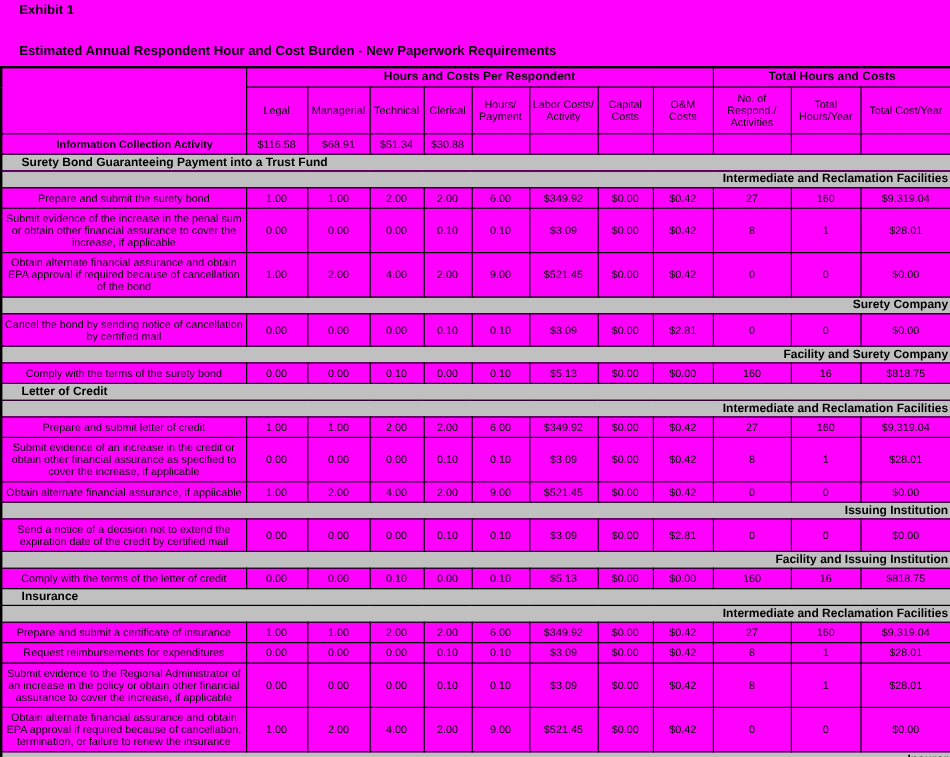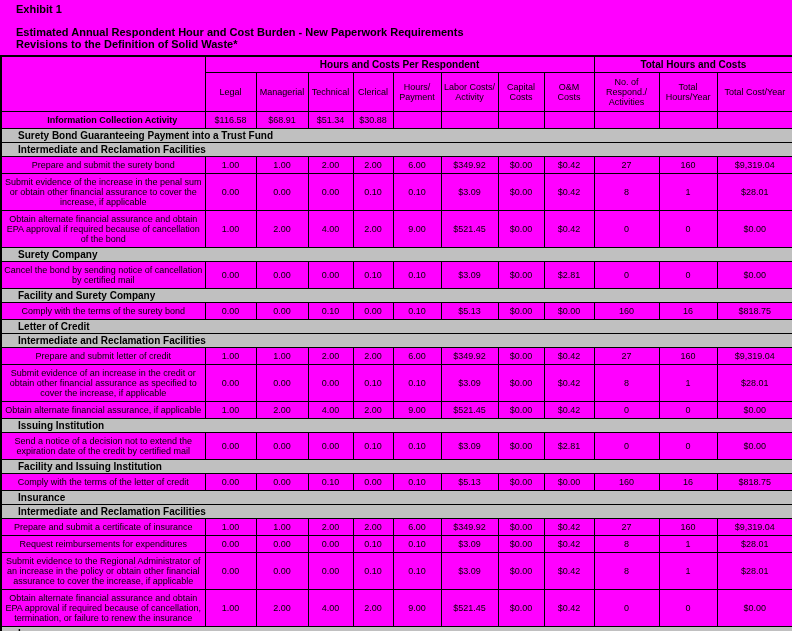--- a/index.html
+++ b/index.html
@@ -4,46 +4,45 @@
 <style>
   html,body{margin:0;padding:0;}
   body{
     width:792px;height:631px;overflow:hidden;
     background:#ff00ff;
     font-family:"Liberation Sans", sans-serif;
     color:#000;
   }
   .title-block{height:55px;box-sizing:border-box;padding:3px 4px 0 16px;}
   .title-block p{margin:0;font-size:11px;font-weight:bold;line-height:12px;}
-  .title-block .gap{margin-top:11px;}
+  .title-block .gap{margin-top:22px;}
   table{
     border-collapse:collapse;table-layout:fixed;width:792px;
     background:#ff00ff;border:2px solid #000;
   }
   td{
     border:1px solid #000;font-size:9px;color:#000;
     padding:1px 2px;overflow:hidden;background:#ff00ff;
   }
   .group-head{text-align:center;font-weight:bold;font-size:10px;height:13px;}
   .corner{border-bottom:1px solid #000;}
   .col-head{text-align:center;vertical-align:middle;font-size:9px;height:36px;line-height:10px;}
   .ica-label{text-align:center;font-weight:bold;font-size:9px;padding-left:20px;}
   .rate-cell{text-align:center;font-size:9px;height:14px;margin-left:32px;}
   .section-row{background:#c0c0c0;font-weight:bold;font-size:10px;padding-left:16px;height:11px;}
-  .subsection-row{background:#c0c0c0;font-weight:bold;font-size:10px;padding-left:16px;height:11px;}
+  .subsection-row{background:#c0c0c0;font-weight:bold;font-size:10px;padding-left:16px;height:11px;text-align:right;}
   .label-cell{text-align:center;vertical-align:middle;padding:3px 1px;line-height:10px;}
   .num-cell{text-align:center;vertical-align:middle;}
 </style>
 </head>
 <body>
 
 <div class="title-block">
   <p>Exhibit 1</p>
   <p class="gap">Estimated Annual Respondent Hour and Cost Burden - New Paperwork Requirements</p>
-  <p>Revisions to the Definition of Solid Waste*</p>
 </div>
 
 <table>
   <colgroup>
     <col style="width:204px">
       <col style="width:51px">
       <col style="width:52px">
     <col style="width:45px">
       <col style="width:40px">
       <col style="width:48px">

